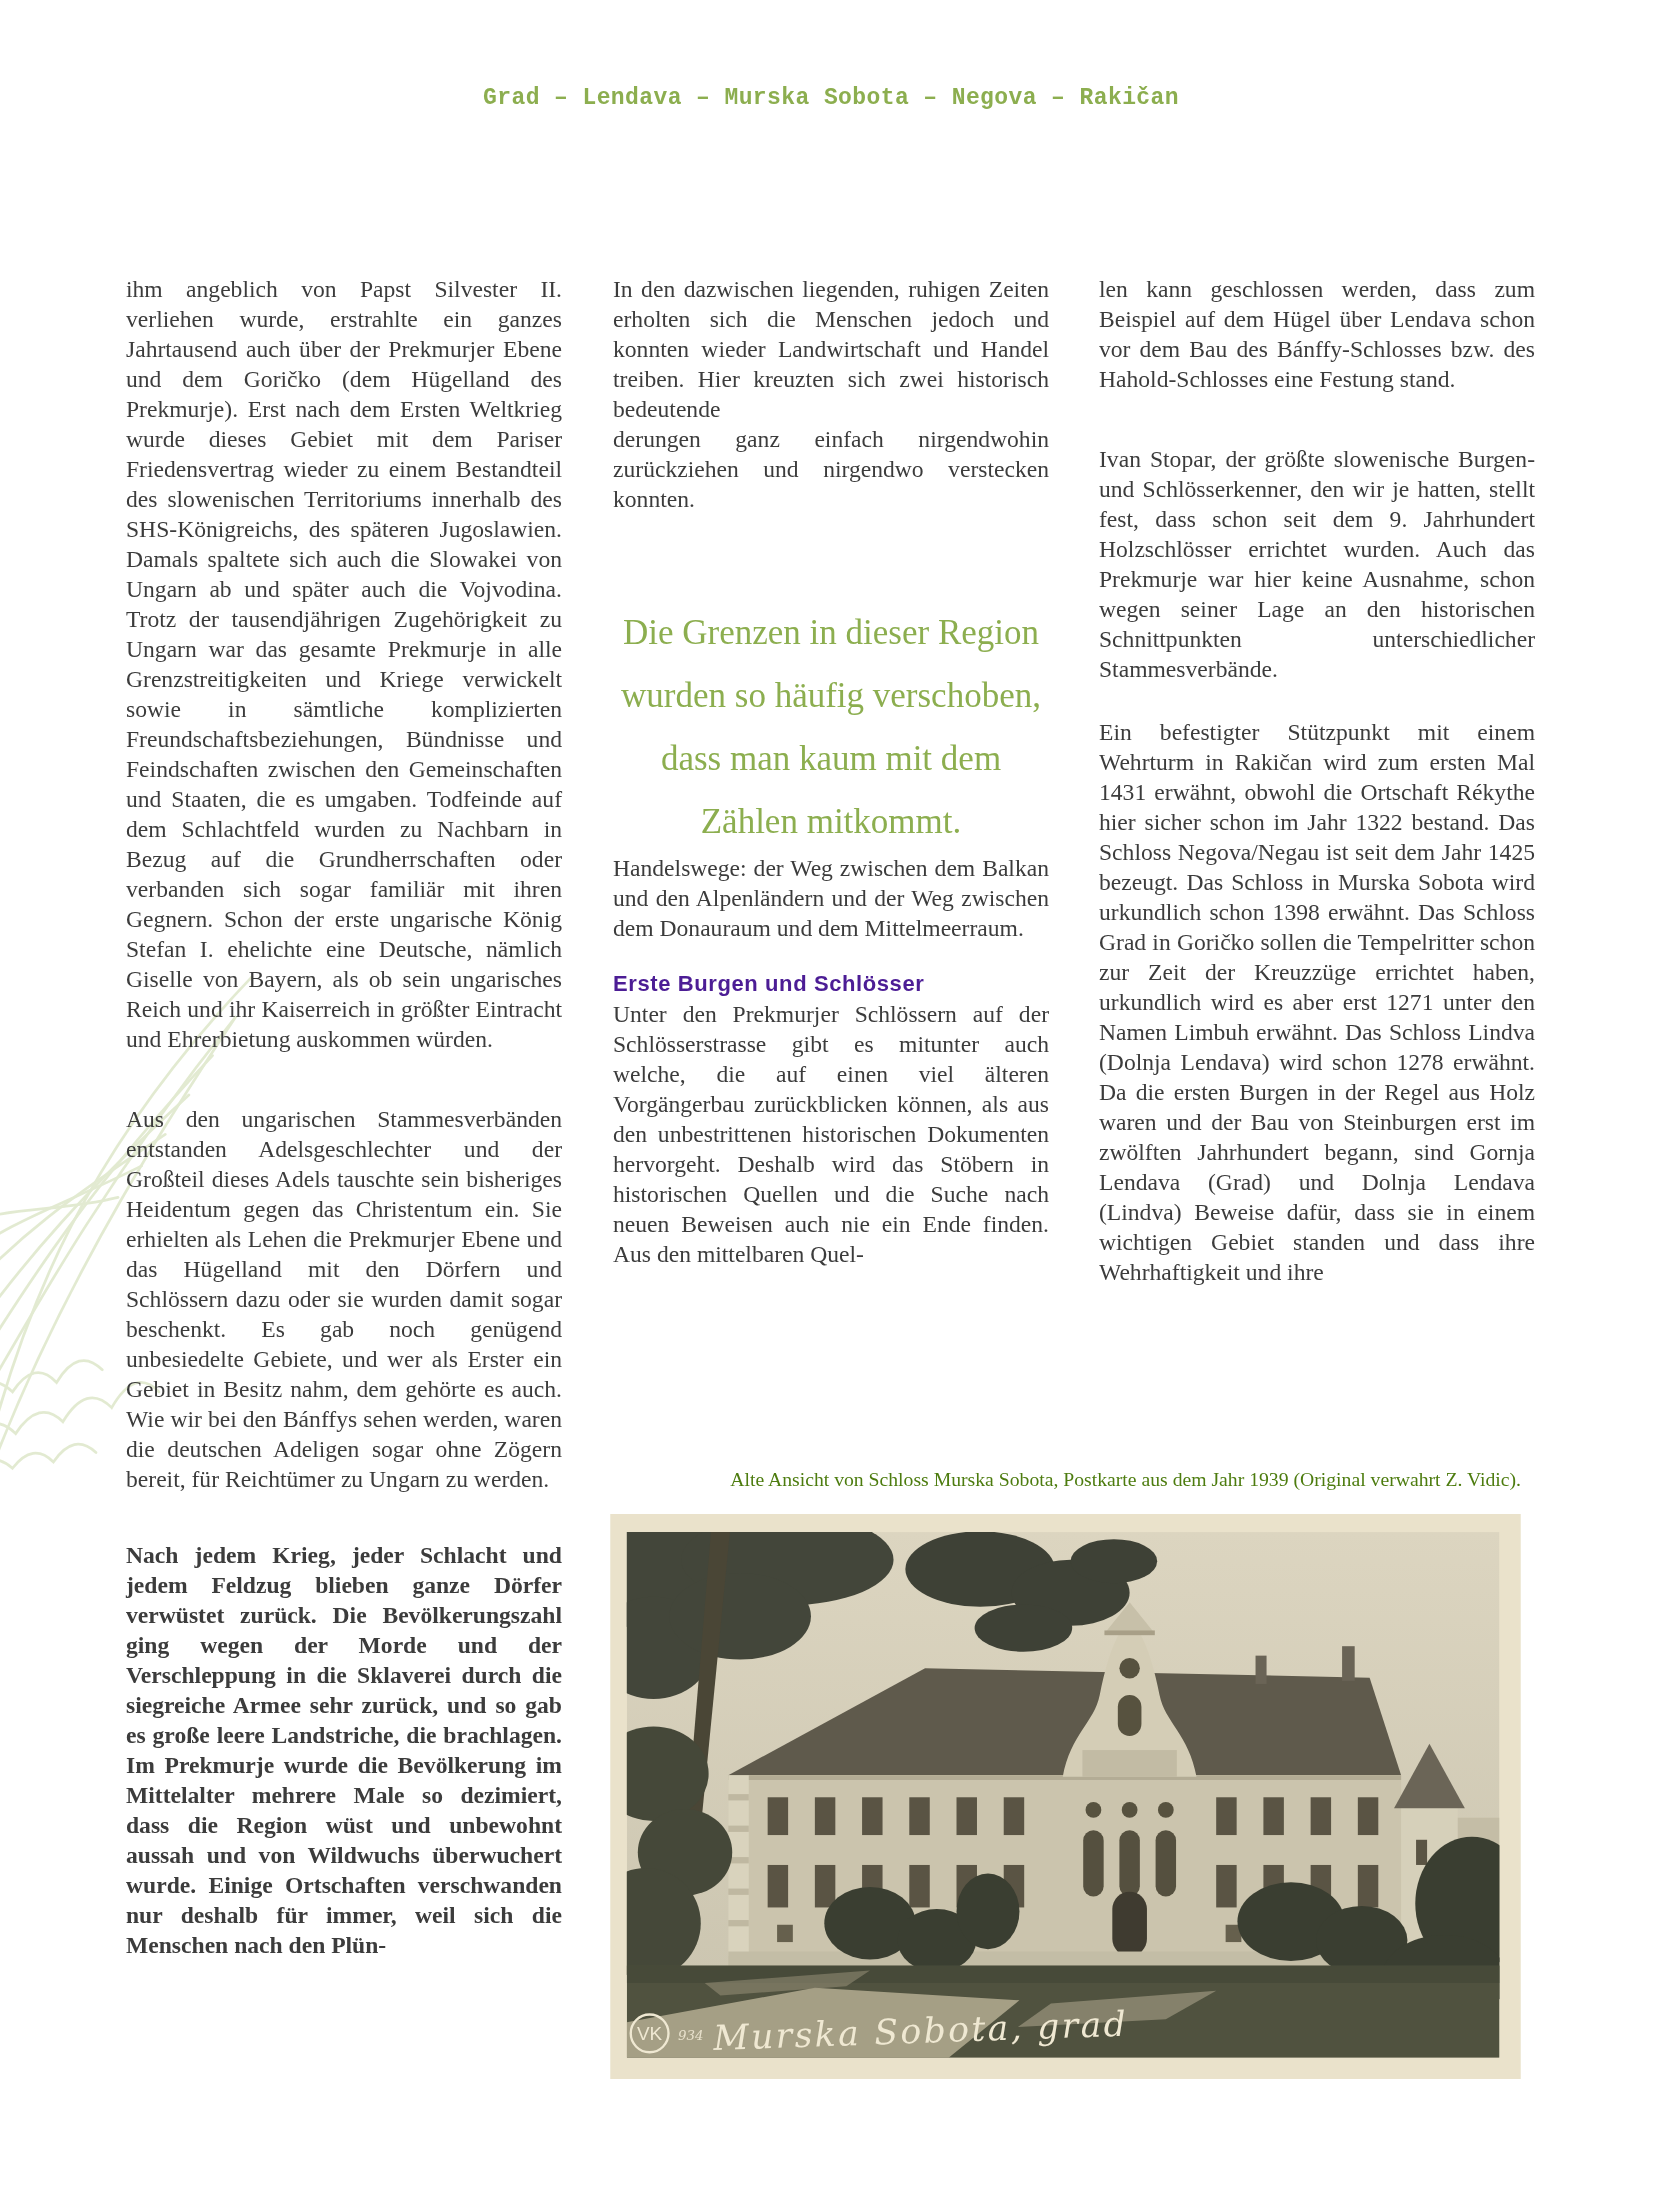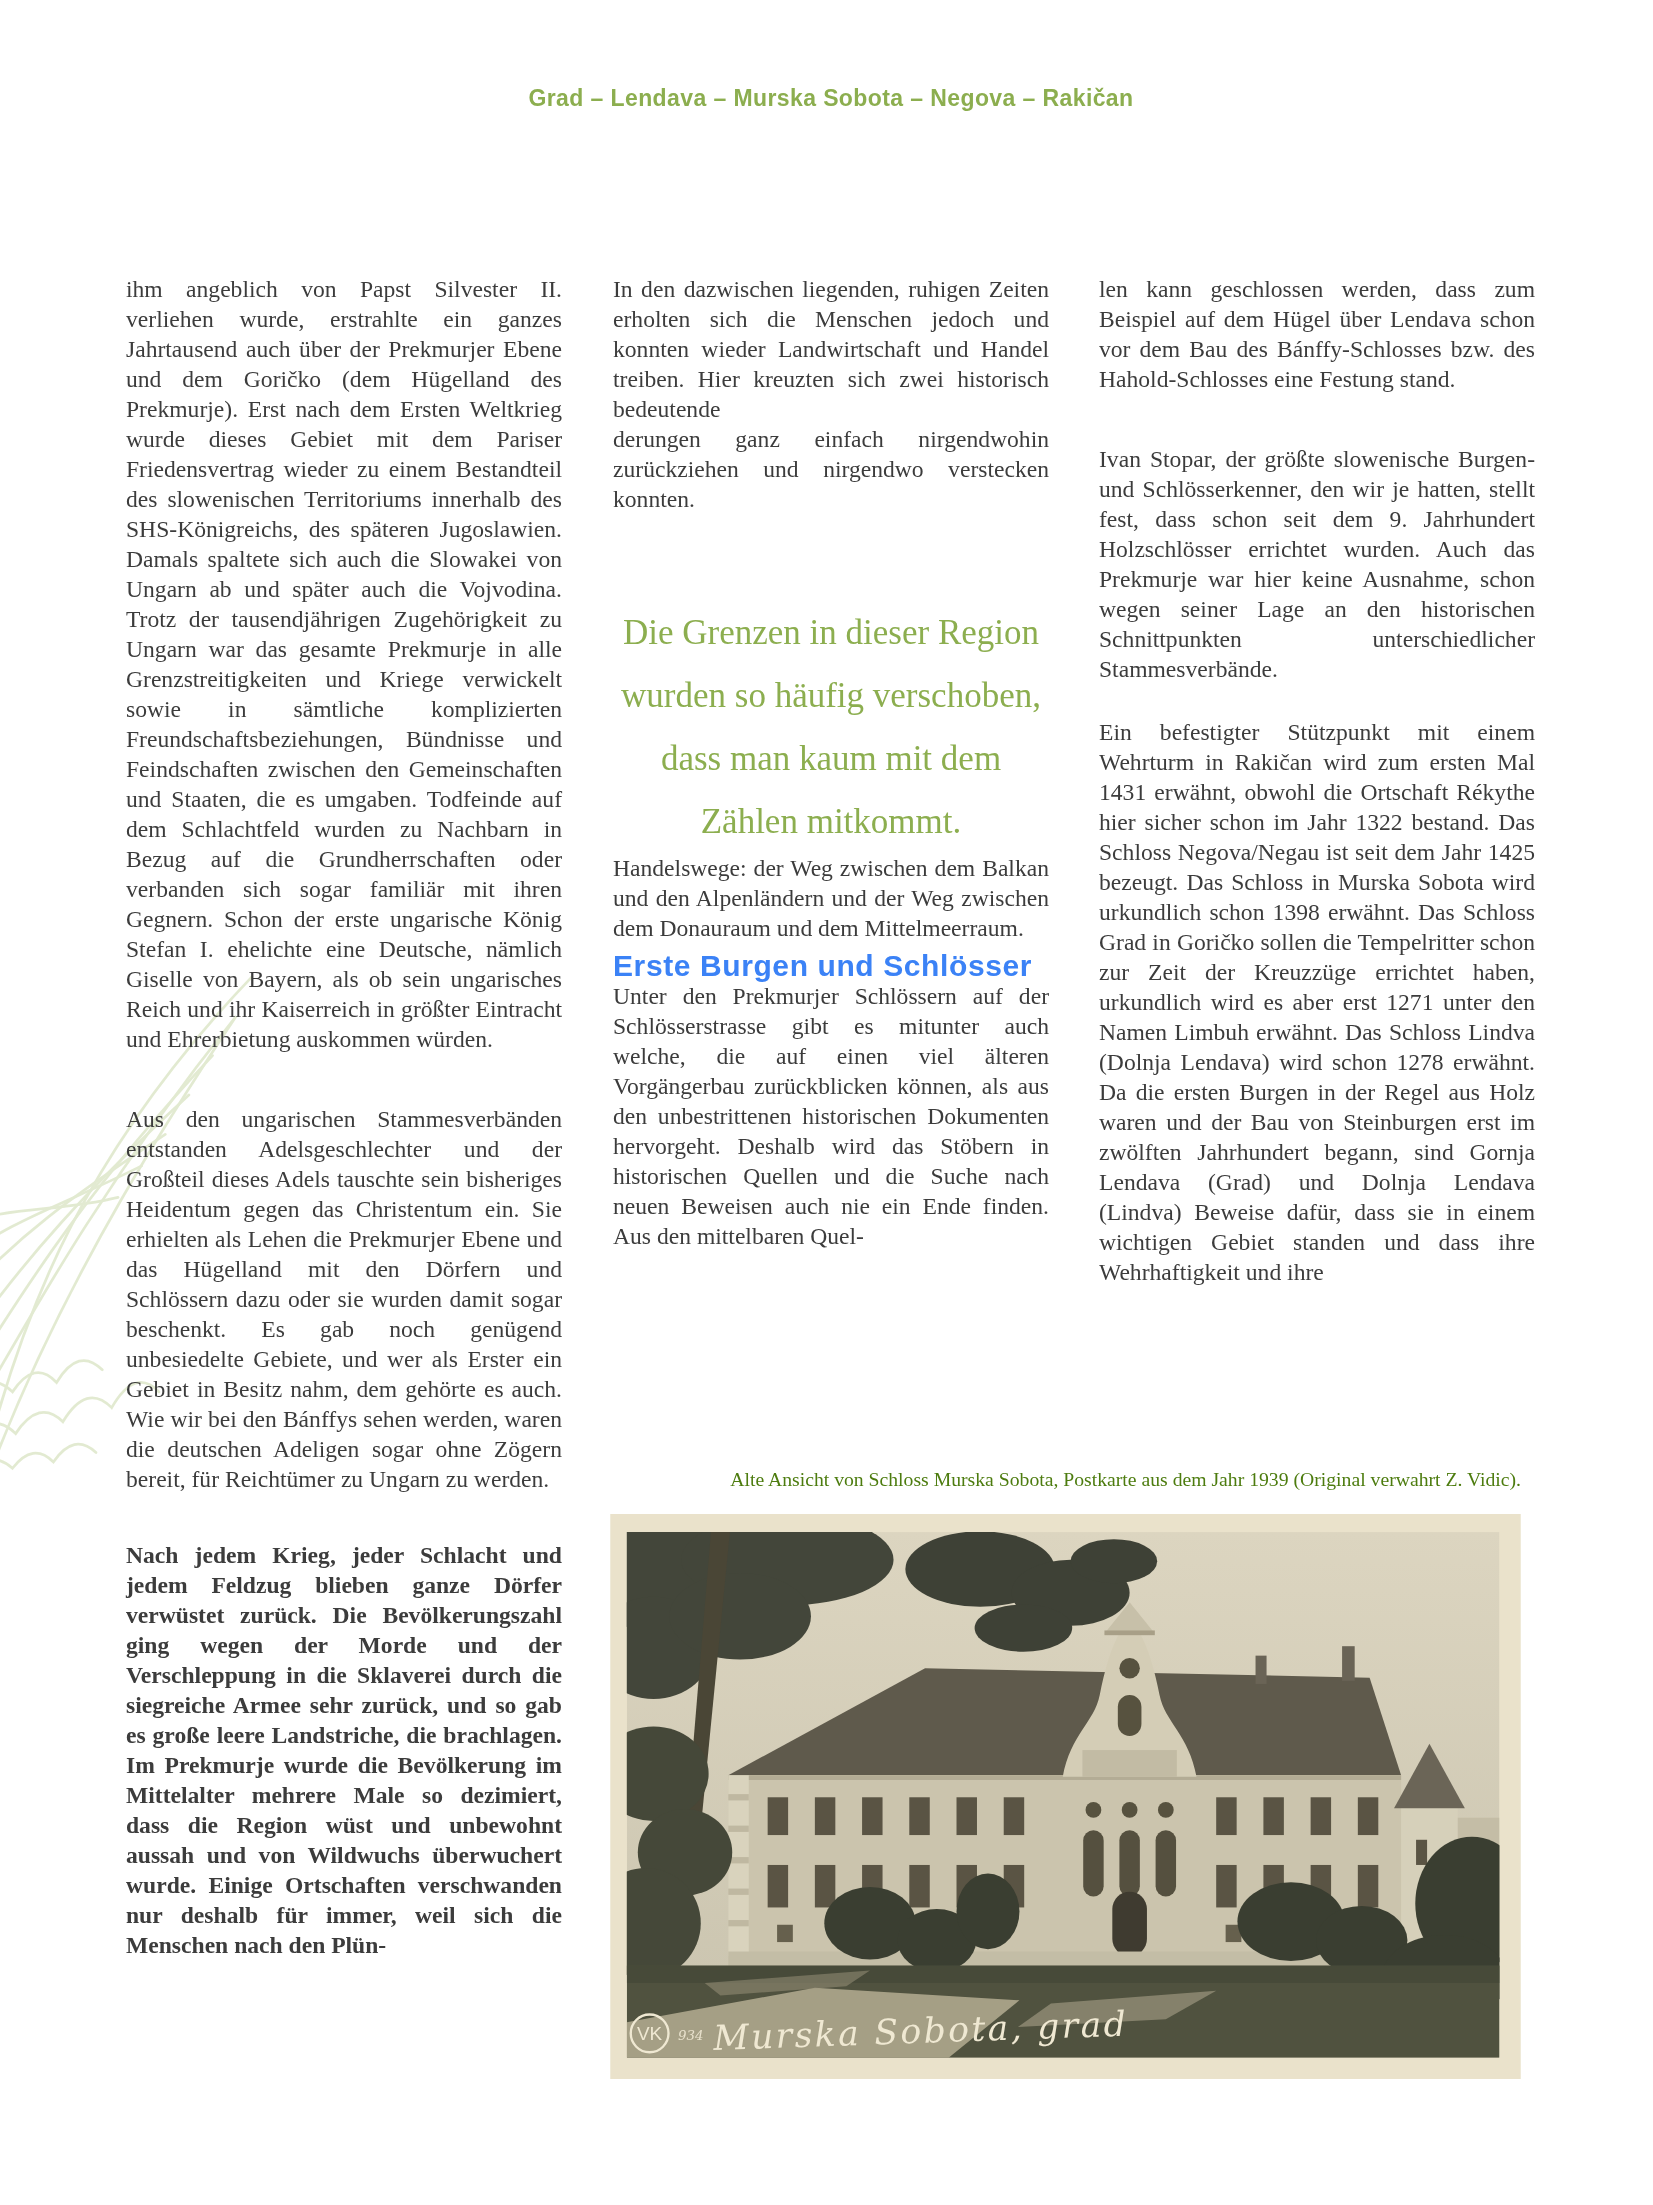--- a/index.html
+++ b/index.html
@@ -8,21 +8,21 @@
     position:relative;
     width:1654px; height:2205px;
     background:#ffffff;
     overflow:hidden;
     font-family:"Liberation Serif", serif;
   }
   .header {
     position:absolute;
     left:0; top:85px; width:1654px;
     text-align:center;
-    font-family:Liberation Sans, sans-serif;
+    font-family:Liberation Mono, monospace;
     font-size:23px; font-weight:600; letter-spacing:0.4px;
     color:#8cae4f;
     padding-left:8px;
   }
   .wing {
     position:absolute;
     left:-23.6px; top:969px;
     width:284px; height:504px;
   }
   .col {
@@ -41,25 +41,25 @@
   .gap-sm { margin-top:33px; }
   .pullquote {
     margin-top:87px;
     font-family:Liberation Serif, serif;
     font-size:35px; line-height:63px; font-weight:500;
     color:#8cae4f;
     text-align:center;
   }
   .after-quote { margin-top:0; }
   .subheading {
-    margin-top:8px;
+    margin-top:26px;
     font-family:"Liberation Sans", sans-serif;
-    font-size:30px; line-height:30px; font-weight:700;
+    font-size:22px; line-height:30px; font-weight:700;
     letter-spacing:0.6px;
-    color:#3b82f6;
+    color:#4c1d95;
     text-align:left;
   }
   .caption {
     position:absolute;
     left:610px; top:1468px; width:911px;
     font-size:19.7px; line-height:23.6px;
     color:#4d7c0f;
     text-align:right;
   }
   .postcard {

